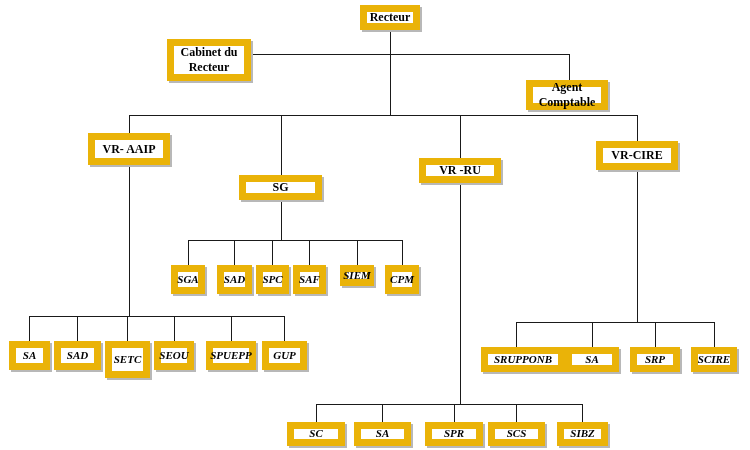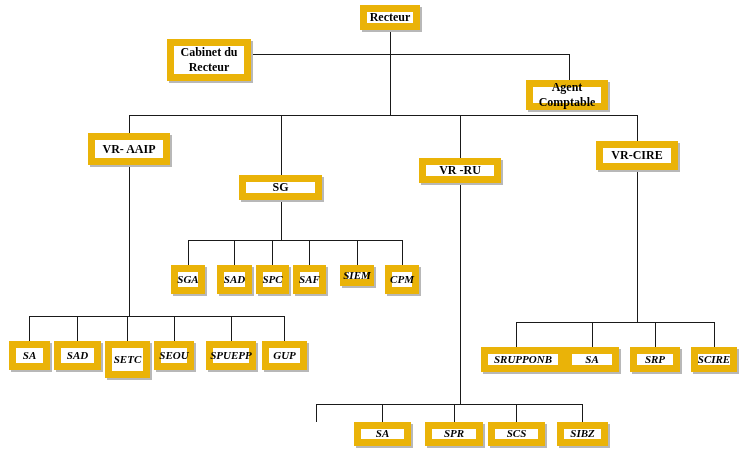--- a/index.html
+++ b/index.html
@@ -89,18 +89,19 @@
   <div class="node sm" style="left:105px;top:341px;width:45px;height:37px">SETC</div>
   <div class="node sm" style="left:154px;top:341px;width:40px;height:29px">SEOU</div>
   <div class="node sm" style="left:206px;top:341px;width:50px;height:29px">SPUEPP</div>
   <div class="node sm" style="left:262px;top:341px;width:45px;height:29px">GUP</div>
 
   <div class="node sm" style="left:481px;top:347px;width:84px;height:25px">SRUPPONB</div>
   <div class="node sm" style="left:565px;top:347px;width:54px;height:25px">SA</div>
   <div class="node sm" style="left:630px;top:347px;width:50px;height:25px">SRP</div>
   <div class="node sm" style="left:691px;top:347px;width:46px;height:25px">SCIRE</div>
 
+  <div class="node sm" style="left:287px;top:422px;width:58px;height:24px">SC</div>
   <div class="node sm" style="left:354px;top:422px;width:57px;height:24px">SA</div>
   <div class="node sm" style="left:425px;top:422px;width:58px;height:24px">SPR</div>
   <div class="node sm" style="left:488px;top:422px;width:57px;height:24px">SCS</div>
   <div class="node sm" style="left:557px;top:422px;width:51px;height:24px">SIBZ</div>
 
 </div>
 
 </body></html>

